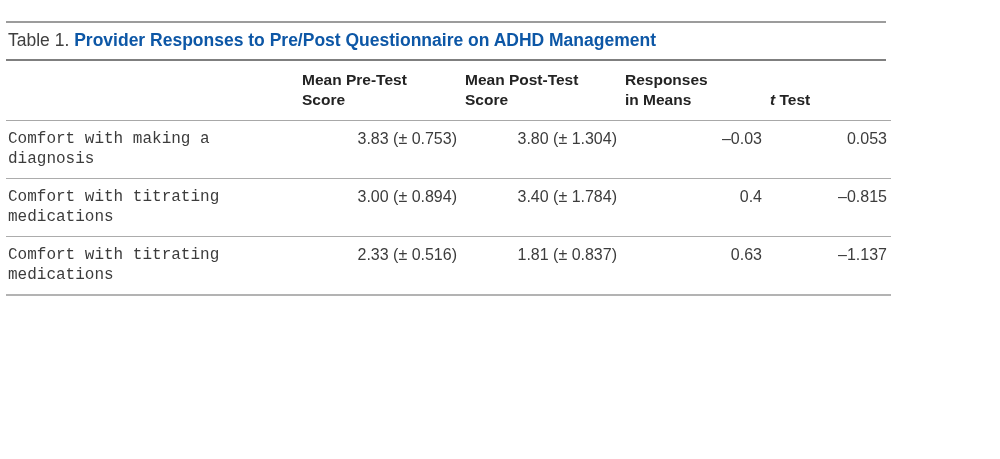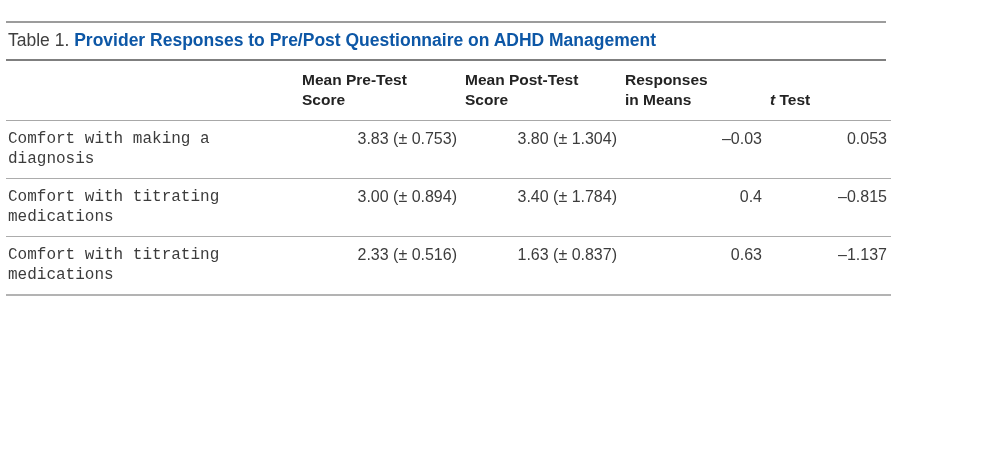--- a/index.html
+++ b/index.html
@@ -96,21 +96,21 @@
         <td class="measure">Comfort with titrating medications</td>
         <td>3.00 (± 0.894)</td>
         <td>3.40 (± 1.784)</td>
         <td>0.4</td>
         <td>–0.815</td>
         <td>0.530</td>
       </tr>
       <tr>
         <td class="measure">Comfort with titrating medications</td>
         <td>2.33 (± 0.516)</td>
-        <td>1.63 (± 0.837)</td>
+        <td>1.81 (± 0.837)</td>
         <td>0.63</td>
         <td>–1.137</td>
         <td>0.412</td>
       </tr>
     </tbody>
   </table>
 
 </div>
 
 </body></html>

